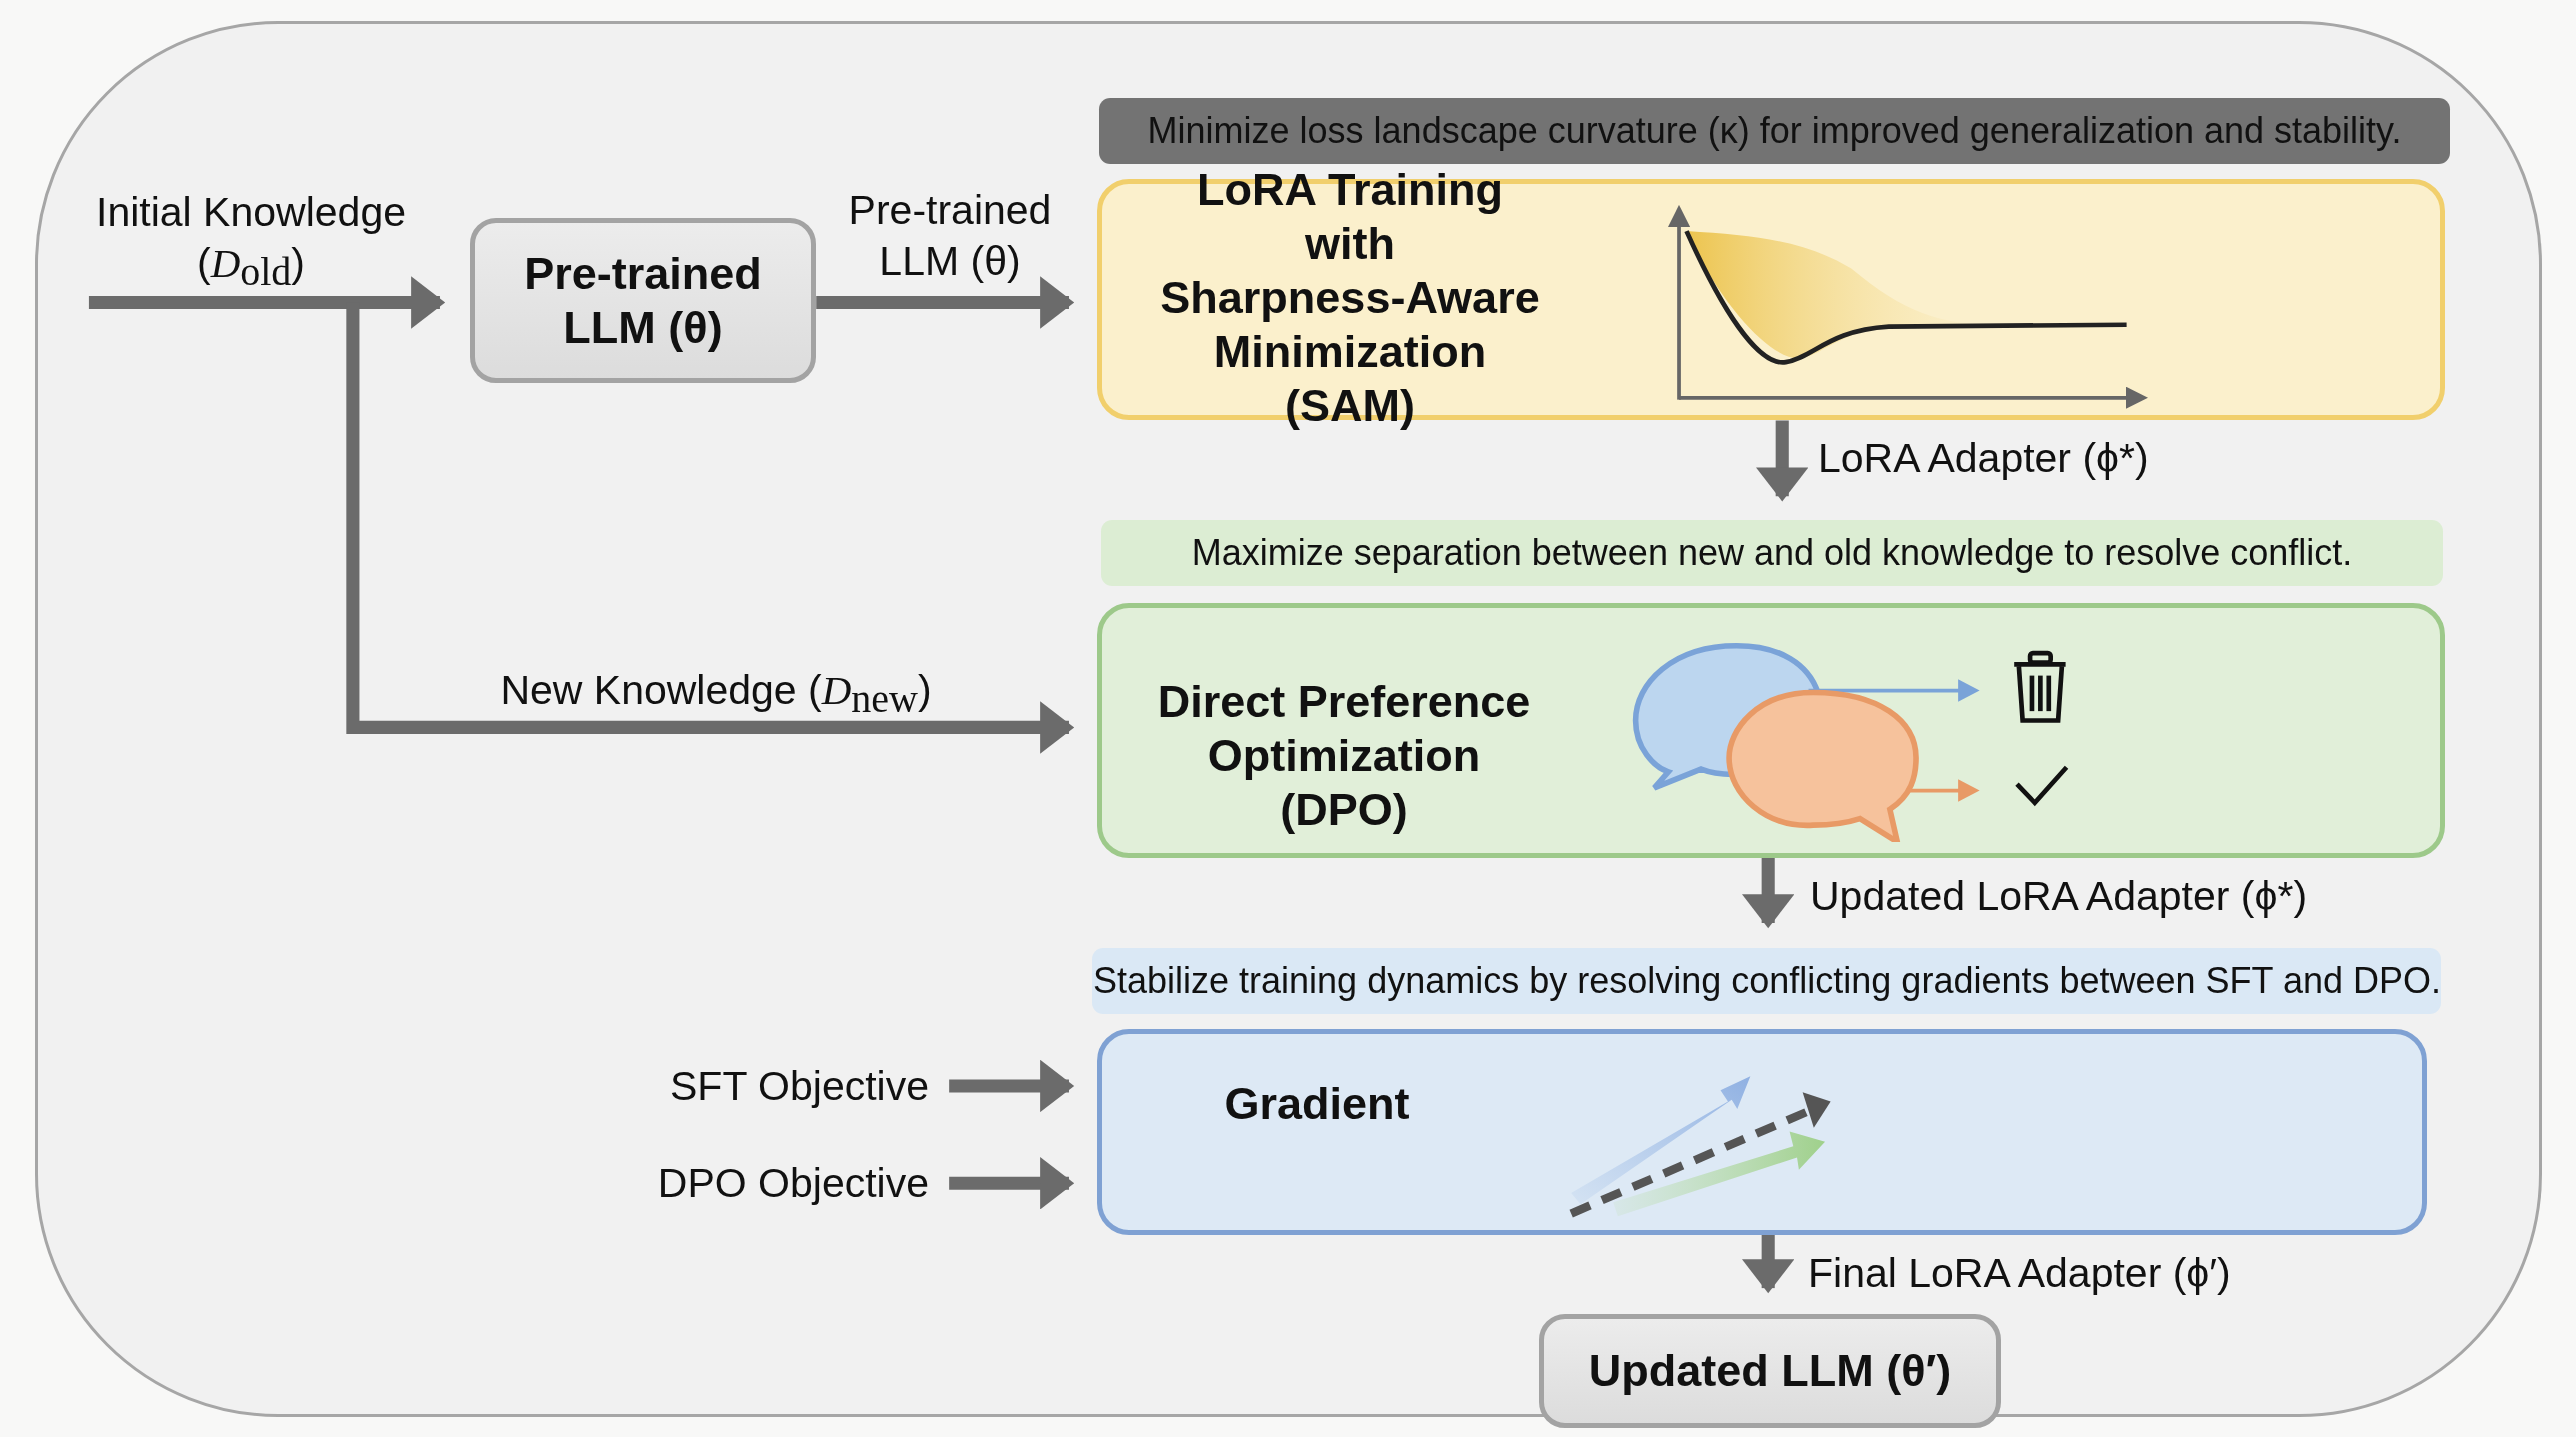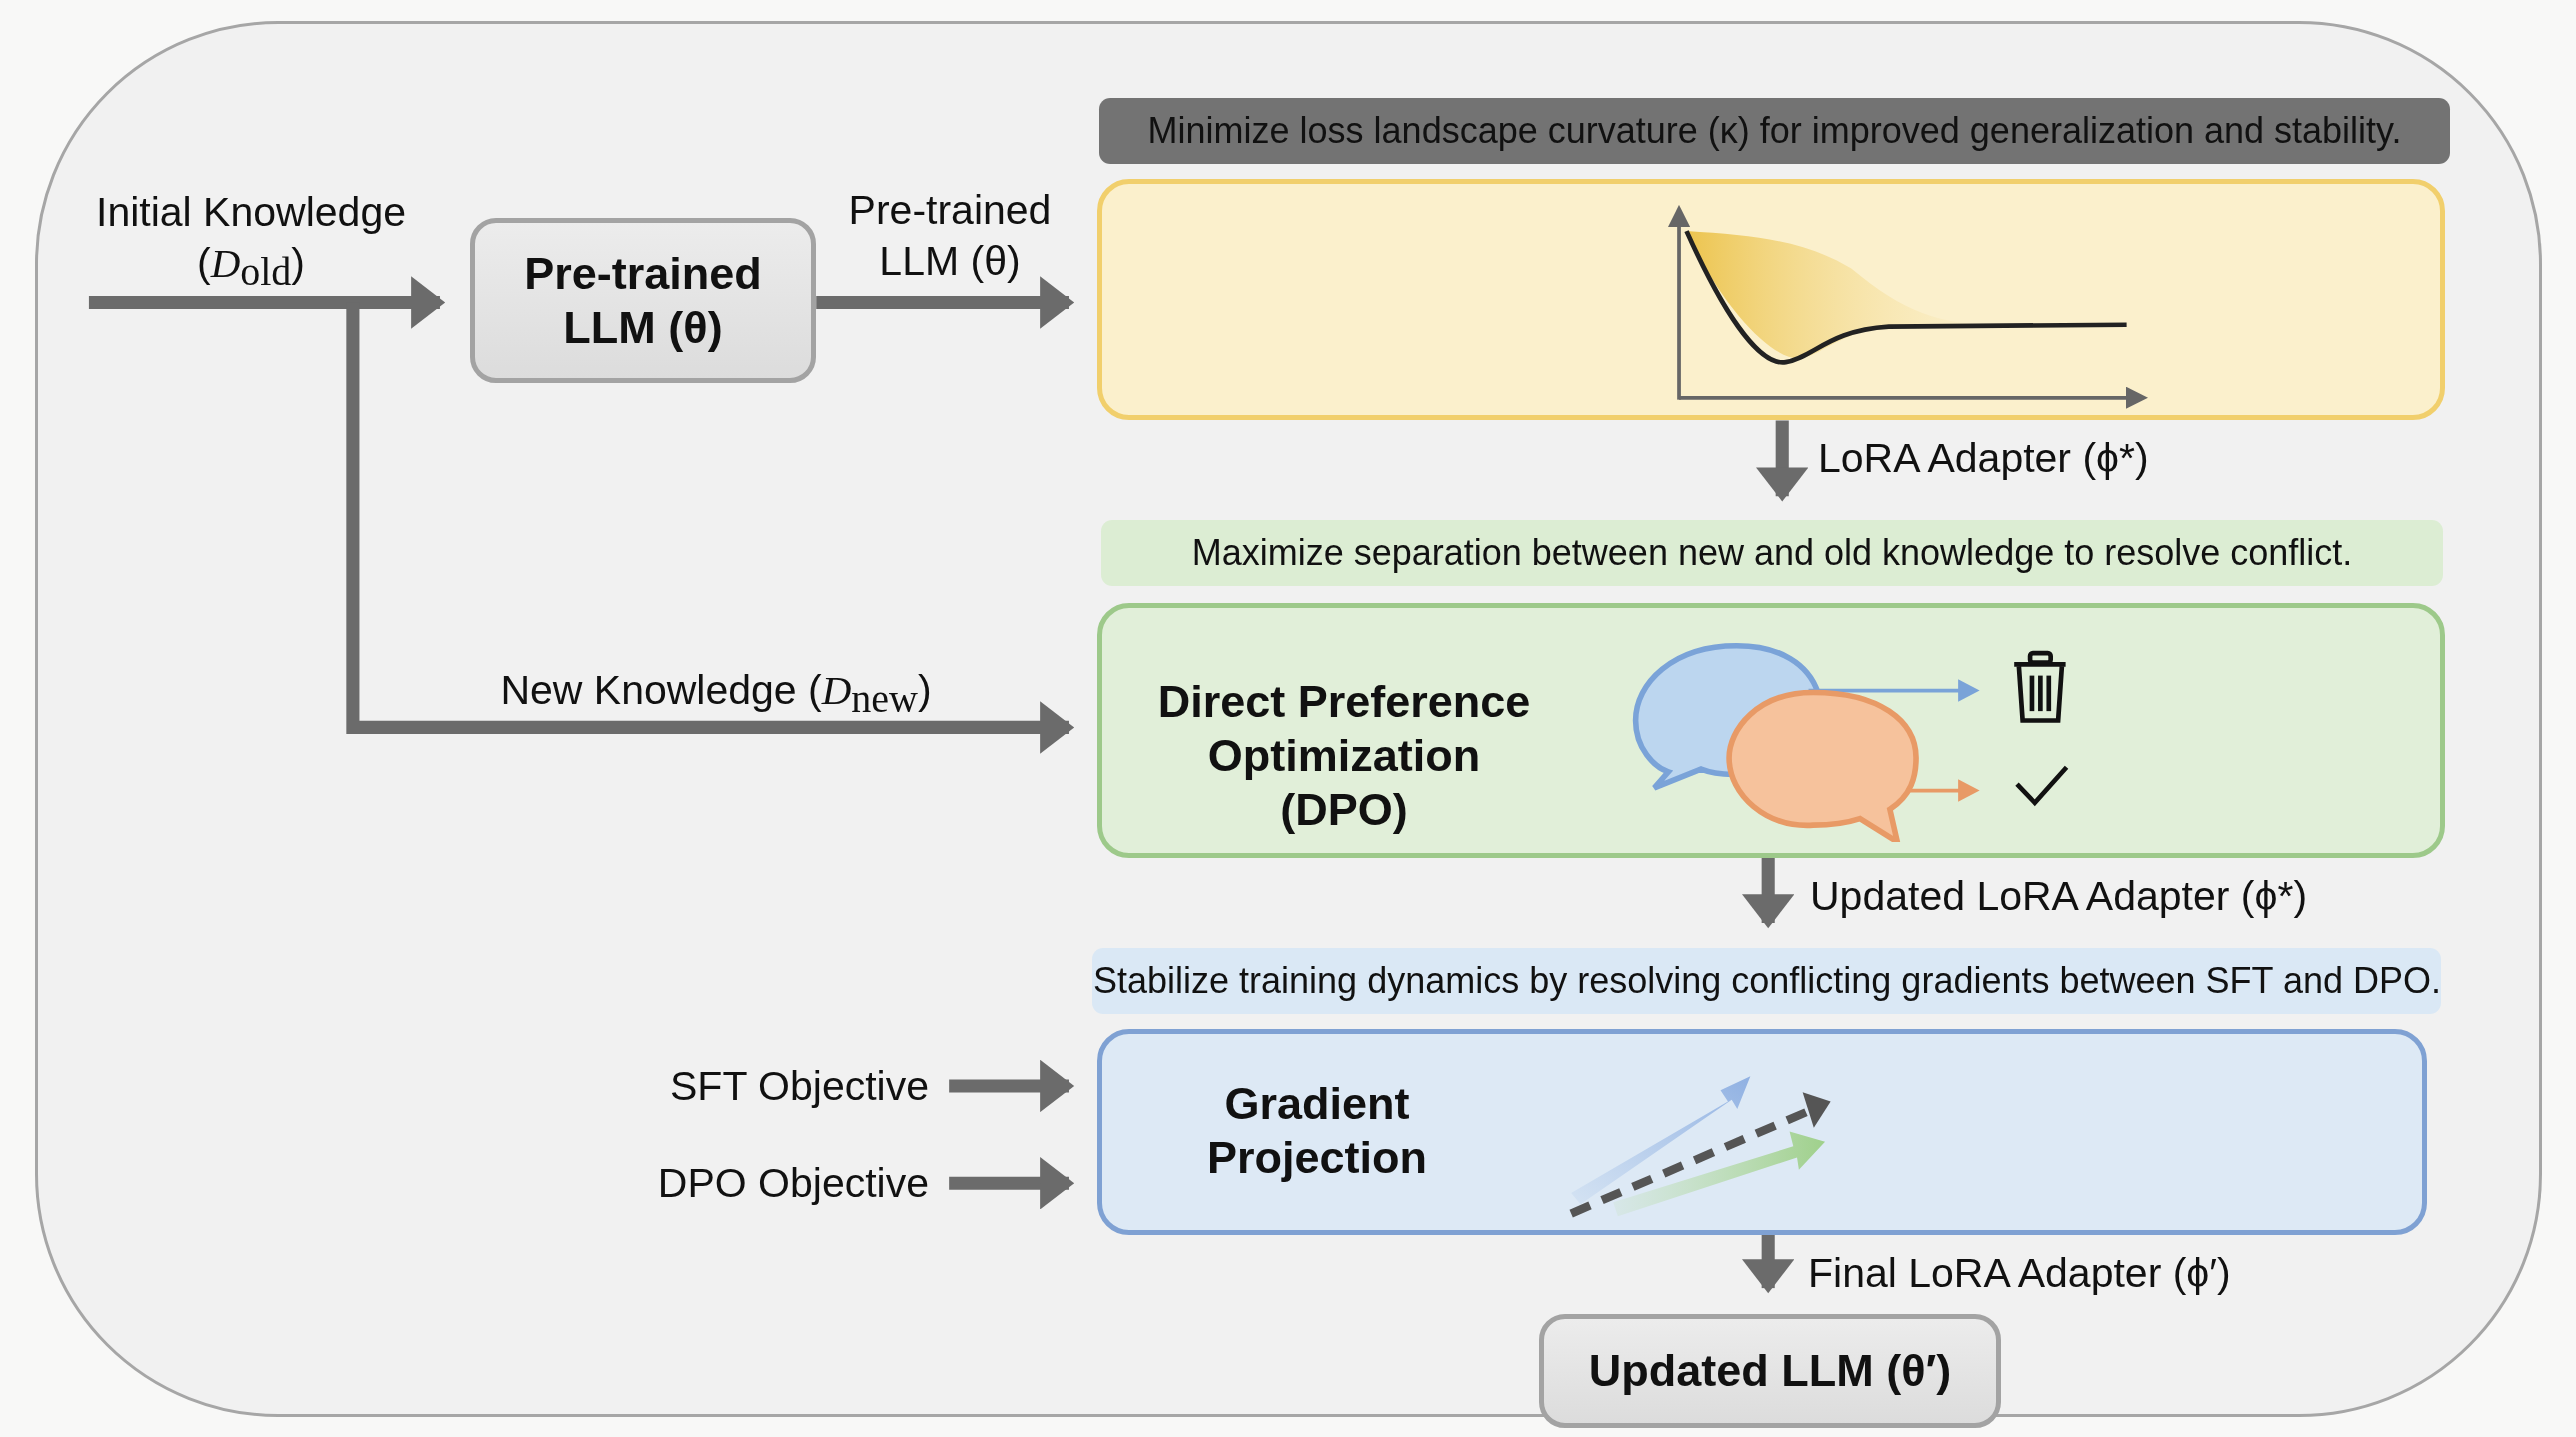--- a/index.html
+++ b/index.html
@@ -83,20 +83,25 @@
 
 <div class="label center" style="left:716px; top:665px;">
   <span>New Knowledge</span>
   (<span class="math">D</span><span class="sub">new</span>)
 </div>
 
 <div class="banner yellow-banner" style="left:1099px; top:98px; width:1351px; height:66px;">
   <span>Minimize loss landscape curvature (κ) for improved generalization and stability.</span>
 </div>
 <div class="box yellow-box" style="left:1097px; top:179px; width:1348px; height:241px;">
+  <div class="box-title box-inner-title" style="left: 56px; width: 384px; top: -21px;">
+    <div>LoRA Training with</div>
+    <div>Sharpness-Aware</div>
+    <div>Minimization (SAM)</div>
+  </div>
   <svg style="position:absolute; left:562px; top:19px;" width="487" height="206" viewBox="0 0 520 220">
     <defs>
       <linearGradient id="lossfill" x1="0" y1="0" x2="1" y2="0">
         <stop offset="0" stop-color="#ecc44e"></stop>
         <stop offset="1" stop-color="#fbf0cc" stop-opacity="0.2"></stop>
       </linearGradient>
       <marker id="ax" markerWidth="6" markerHeight="6" refX="3" refY="3" orient="auto" markerUnits="strokeWidth">
         <path d="M0,0 L6,3 L0,6 z" fill="#666"></path>
       </marker>
     </defs>
@@ -141,21 +146,20 @@
 </div>
 
 <div class="label" style="left:1810px; top:871px;">Updated LoRA Adapter (ϕ*)</div>
 
 <div class="banner blue-banner" style="left:1092px; top:948px; width:1349px; height:66px;">
   <span>Stabilize training dynamics by resolving conflicting gradients between SFT and DPO.</span>
 </div>
 <div class="box blue-box" style="left:1097px; top:1029px; width:1330px; height:206px;">
   <div class="box-title box-inner-title" style="left: 56px; width: 318px; top: 43px;">
     <div>Gradient</div>
-    <div>Projection</div>
   </div>
   <svg style="position:absolute; left:459px; top:19px;" width="487" height="168" viewBox="0 0 520 180">
     <defs>
       <linearGradient id="gblue" x1="0" y1="1" x2="1" y2="0">
         <stop offset="0" stop-color="#9fbde6" stop-opacity="0.15"></stop>
         <stop offset="1" stop-color="#8fb0e2"></stop>
       </linearGradient>
       <linearGradient id="ggreen" x1="0" y1="0" x2="1" y2="0">
         <stop offset="0" stop-color="#b7dca2" stop-opacity="0.15"></stop>
         <stop offset="1" stop-color="#9fd08b"></stop>

